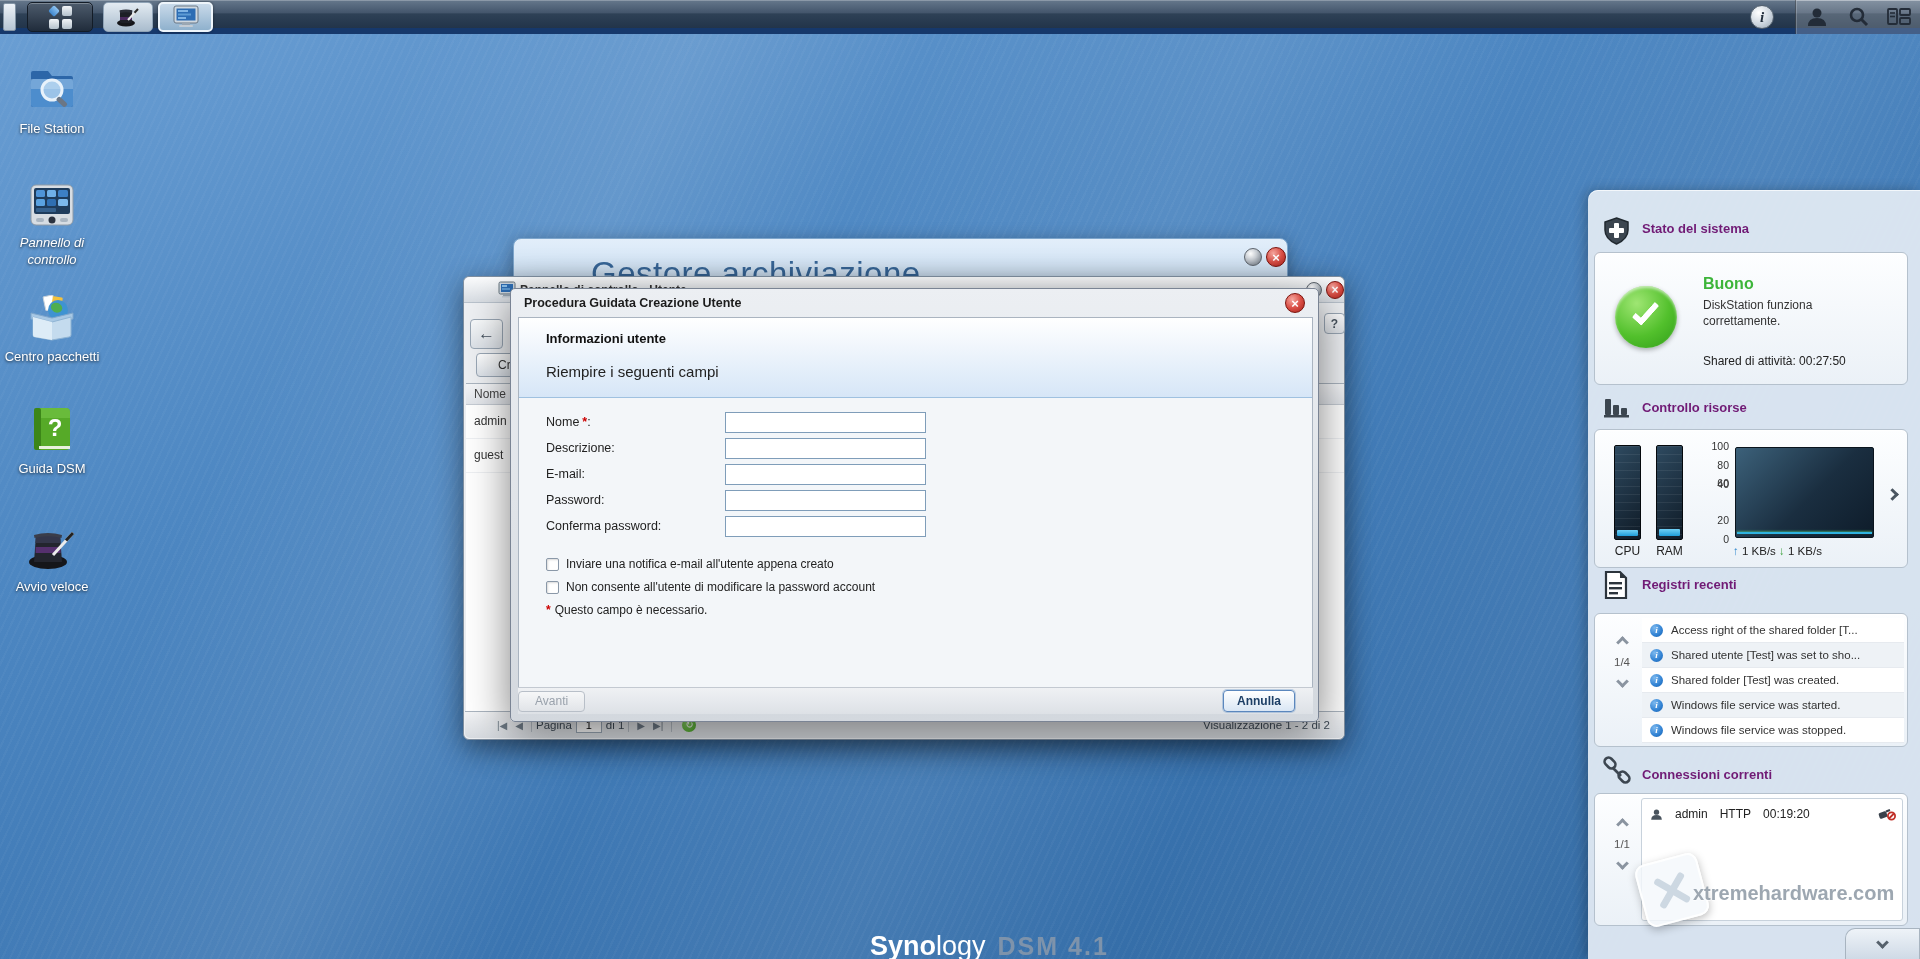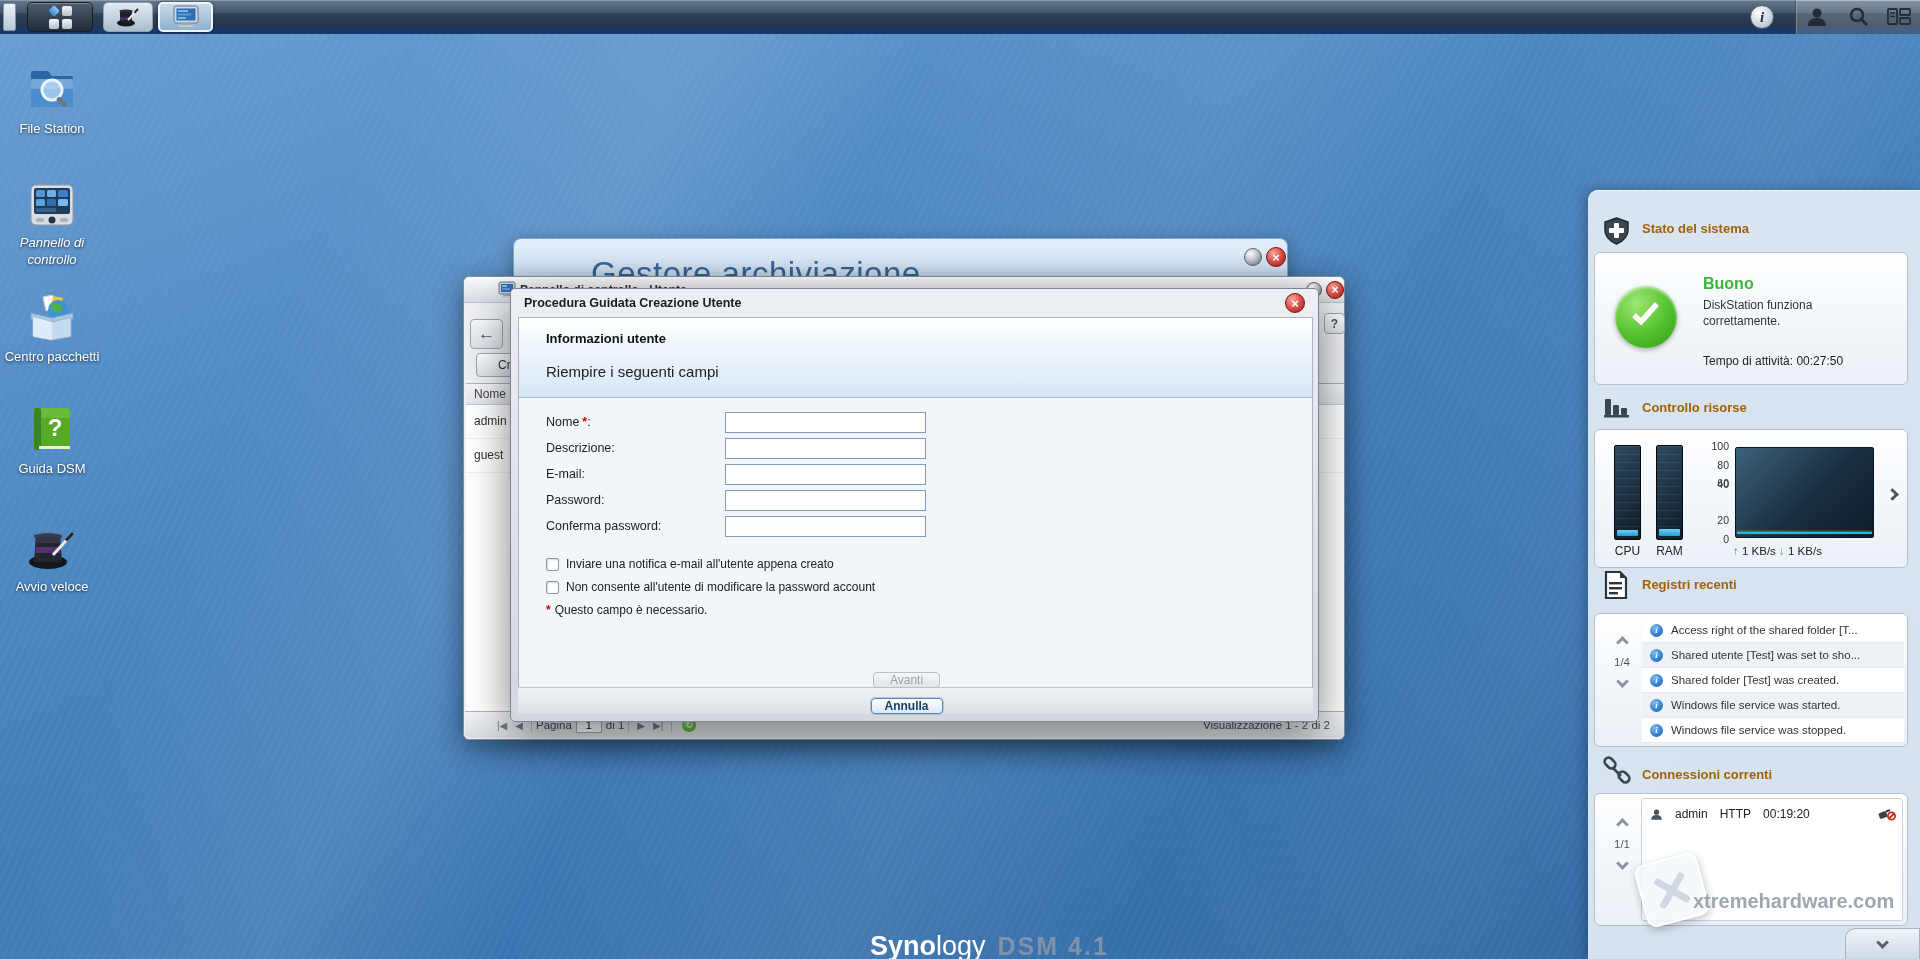--- a/index.html
+++ b/index.html
@@ -85,32 +85,32 @@
   #dlg-heading { position:absolute; left:27px; top:13px; font-size:13px; font-weight:bold; color:#111; }
   #dlg-sub { position:absolute; left:27px; top:45px; font-size:15px; color:#222; }
   .frow { position:absolute; left:0; width:100%; height:24px; }
   .flabel { position:absolute; left:27px; top:3px; font-size:12.5px; color:#222; }
   .req { color:#cc0000; font-weight:bold; margin-left:3px; }
   .finput { position:absolute; left:206px; top:0; width:201px; height:21px; border:1px solid #7f9db9; background:#fff; font-size:12px; padding:0 4px; }
   .cbrow { position:absolute; left:27px; height:16px; display:flex; align-items:center; gap:7px; font-size:12px; color:#222; }
   .cbox { width:13px; height:13px; background:#fff; border:1px solid #8a98a8; border-radius:2px; box-shadow:inset 1px 1px 2px rgba(0,0,0,.15); cursor:pointer; }
   #dlg-note { position:absolute; left:27px; top:285px; font-size:12px; color:#222; }
   #dlg-foot { position:absolute; left:7px; bottom:7px; width:795px; height:27px; background:linear-gradient(#eff1f4,#dde1e6);
-    border-top:1px solid #c3c9d1; display:flex; align-items:center; justify-content:flex-end; gap:10px; padding-right:18px;flex-direction:column; }
+    border-top:1px solid #c3c9d1; display:flex; align-items:center; justify-content:space-between; gap:10px; padding-right:18px; }
   #btn-next { height:21px; padding:0 16px; border:1px solid #b8bfc8; border-radius:4px;
     background:linear-gradient(#f6f7f8,#e1e4e8); color:#9aa2ac; font-size:12px; cursor:default; }
   #btn-cancel { height:22px; padding:0 13px; border:1px solid #5b87bd; border-radius:4px;
     background:linear-gradient(#ffffff,#d9e6f4); color:#1d3f66; font-size:12px; font-weight:bold;
     box-shadow:0 0 0 1px rgba(120,160,205,.45); cursor:pointer; }
 
   
   #sidebar { position:absolute; left:1588px; top:190px; width:332px; height:769px; z-index:5;
     background:rgba(225,234,243,.94); border-radius:10px 0 0 0; box-shadow:-3px 0 12px rgba(0,0,0,.25), inset 0 1px 0 rgba(255,255,255,.7); }
   .w-header { position:absolute; left:0; width:100%; height:30px; }
-  .w-title { position:absolute; left:54px; font-size:13px; font-weight:bold; color:#a16207; }
+  .w-title { position:absolute; left:54px; font-size:13px; font-weight:bold; color:#701a75; }
   .w-box { position:absolute; left:6px; width:314px; border:1px solid #b5c1cd; border-radius:6px;
     background:linear-gradient(#fdfeff,#ebf1f7); box-shadow:inset 0 1px 0 #fff; }
   .w-icon { position:absolute; }
 
   
   #ok-circle { position:absolute; left:20px; top:33px; width:62px; height:62px; border-radius:50%;
     background:radial-gradient(circle at 35% 28%, #9fe673, #52c02c 55%, #2f9c17); box-shadow:0 2px 5px rgba(0,0,0,.3), inset 0 2px 3px rgba(255,255,255,.6); }
   #ok-check { position:absolute; left:17px; top:19px; width:27px; height:13px; border-left:6px solid #fff; border-bottom:6px solid #fff; transform:rotate(-48deg); border-radius:2px; }
   #st-status { position:absolute; left:108px; top:22px; font-size:16px; font-weight:bold; color:#3db53a; }
   #st-desc { position:absolute; left:108px; top:45px; width:165px; font-size:12px; color:#333; line-height:1.3; }
@@ -150,21 +150,21 @@
   #conn-area { position:absolute; left:46px; top:4px; width:262px; height:123px; background:#fff; border:1px solid #c8d2dc; border-radius:3px; }
   #conn-row { position:absolute; left:8px; top:5px; right:6px; height:20px; display:flex; align-items:center; gap:12px; font-size:12px; color:#222; }
   #conn-kick { margin-left:auto; cursor:pointer; }
 
   
   #wm-card { position:absolute; left:52px; top:668px; width:64px; height:64px; border-radius:10px; transform:rotate(-15deg);
     background:rgba(244,248,251,.82); border:2px solid rgba(255,255,255,.95); box-shadow:0 3px 8px rgba(0,0,0,.25); z-index:7; }
   #wm-card:before, #wm-card:after { content:""; position:absolute; left:10px; top:27px; width:40px; height:7px; background:#cdd8e2; border-radius:3px; }
   #wm-card:before { transform:rotate(45deg); } #wm-card:after { transform:rotate(-45deg); }
   #wm-text { position:absolute; left:105px; top:692px; font-size:20px; font-weight:bold; color:rgba(140,152,163,.85);
-    text-shadow:0 1px 1px rgba(255,255,255,.8); z-index:7; white-space:nowrap;margin-top:8px; }
+    text-shadow:0 1px 1px rgba(255,255,255,.8); z-index:7; white-space:nowrap; }
 
   
   #collapse-tab { position:absolute; left:1845px; top:928px; width:75px; height:31px; z-index:45;
     background:linear-gradient(#eef3f8,#cfdae6); border:1px solid #a8b4c0; border-bottom:none; border-radius:10px 0 0 0;
     display:flex; align-items:center; justify-content:center; cursor:pointer; }
 
   
   #logo { position:absolute; left:870px; top:903px; z-index:1; font-size:27px; white-space:nowrap;margin-top:28px; }
   #logo .b1 { color:#fff; font-weight:bold; }
   #logo .b2 { color:#fff; }
@@ -410,21 +410,21 @@
         <rect x="6" y="11" width="15" height="5" rx="1" fill="#fff"></rect>
       </svg>
       <span class="w-title" style="top:7px;">Stato del sistema</span>
     </div>
     <div class="w-box" style="top:62px; height:133px;">
       <div id="ok-circle">
           <div id="ok-check"></div>
         </div>
       <div id="st-status">Buono</div>
       <div id="st-desc">DiskStation funziona correttamente.</div>
-      <div id="st-uptime"><span>Tempo di attività:</span> <span>00:27:50</span></div>
+      <div id="st-uptime"><span>Shared di attività:</span> <span>00:27:50</span></div>
     </div>
 
     <div class="w-header" style="top:201px;">
       <svg class="w-icon" style="left:15px; top:4px;" width="28" height="24" viewBox="0 0 28 24">
         <rect x="2" y="4" width="6" height="16" rx="1" fill="#3c4650"></rect>
         <rect x="10" y="10" width="6" height="10" rx="1" fill="#3c4650"></rect>
         <rect x="18" y="13" width="6" height="7" rx="1" fill="#3c4650"></rect>
         <rect x="1" y="20" width="25" height="2.5" fill="#3c4650"></rect>
       </svg>
       <span class="w-title" style="top:9px;">Controllo risorse</span>

